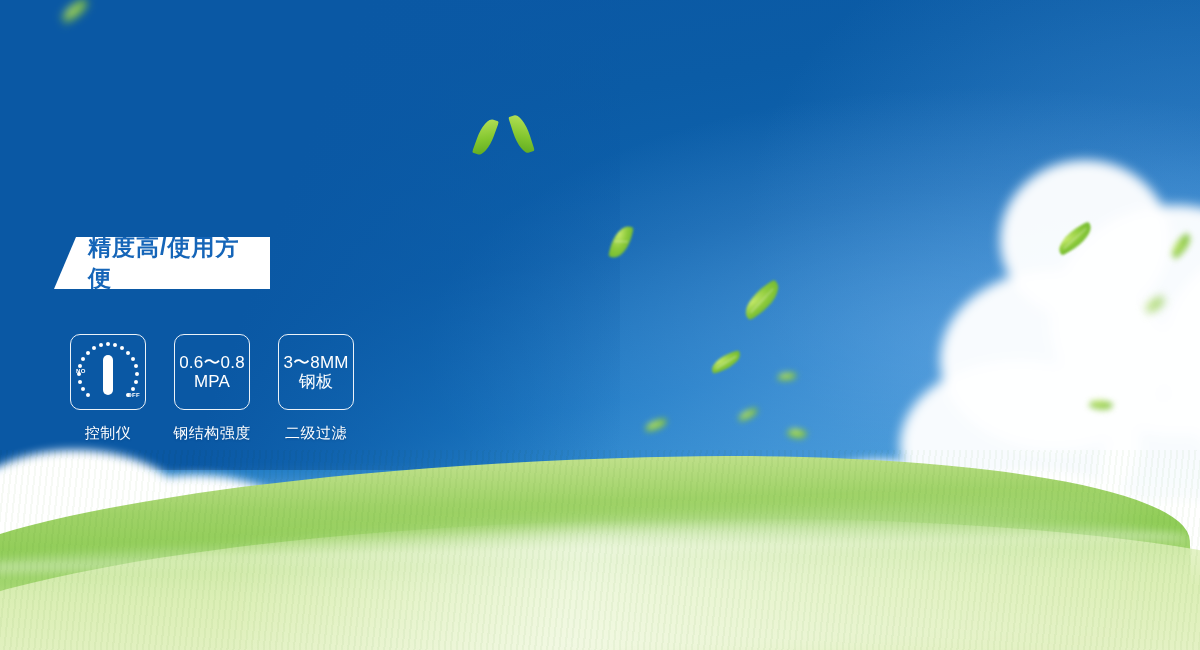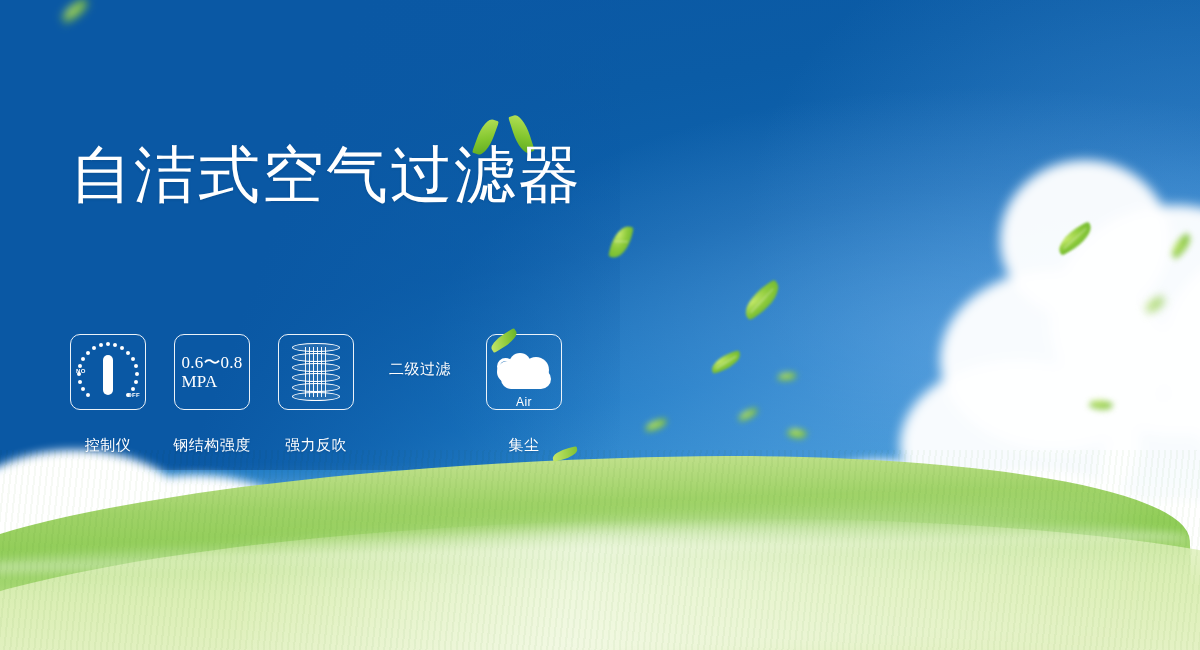--- a/index.html
+++ b/index.html
@@ -155,29 +155,29 @@
   .feature{ width:76px; display:flex; flex-direction:column; align-items:center; }
   .feature.wide{ width:76px; }
   .icon-box{
     width:76px; height:76px;
     border:1px solid rgba(255,255,255,.92);
     border-radius:10px;
     display:flex; align-items:center; justify-content:center;
     position:relative; overflow:visible;
   }
   .icon-label{
-    margin-top:26px;
+    margin-top:14px;
     color:#ffffff; font-size:15px; letter-spacing:.5px;
     white-space:nowrap; font-weight:400;
     text-shadow:0 1px 2px rgba(0,40,90,.25);
   }
   .icon-text{
-    color:#ffffff; text-align:left; line-height:1.12;
+    color:#ffffff; text-align:center; line-height:1.12;
     font-size:17px; letter-spacing:.2px;
-    font-family:Liberation Serif, serif;
+    font-family:Liberation Sans, sans-serif;
   }
   .icon-text .l2{ display:block; font-size:17px; }
 
   
   .gauge{ position:relative; width:62px; height:60px; }
   .gauge .dot{ position:absolute; width:4px; height:4px; border-radius:50%; background:#fff; }
   .gauge .needle{
     position:absolute; left:50%; top:13px; margin-left:-5px;
     width:10px; height:40px; background:#fff; border-radius:5px;
   }
@@ -275,23 +275,23 @@
   <div class="leaf blur2" style="left:788px; top:428px; width:18px; height:11px; transform:rotate(26deg);"></div>
   <div class="leaf blur2" style="left:645px; top:420px; width:22px; height:10px; transform:rotate(-10deg);"></div>
   <div class="leaf blur1" style="left:1055px;top:230px; width:40px; height:17px; transform:rotate(-30deg);"></div>
   <div class="leaf blur2" style="left:1168px;top:240px; width:26px; height:12px; transform:rotate(-42deg);"></div>
   <div class="leaf blur2" style="left:1090px;top:400px; width:22px; height:10px; transform:rotate(18deg);"></div>
   <div class="leaf blur3" style="left:1145px;top:300px; width:20px; height:9px;  transform:rotate(-24deg);"></div>
 
   <div class="title-leaf" style="left:478px; top:118px; width:15px; height:38px; transform:rotate(20deg);"></div>
   <div class="title-leaf" style="left:514px; top:114px; width:15px; height:40px; transform:rotate(-18deg) scaleX(-1);"></div>
 
-  <div class="title">自洁式空气过滤器</div>
 
   <div class="subtitle-bar">
+    <div class="sub-right">精度高/使用方便</div>
   </div>
 
   <div class="features">
 
     <div class="feature">
       <div class="icon-box">
         <div class="gauge">
           <div class="dot" style="left:29px; top:0px;"></div>
           <div class="dot" style="left:22px; top:1px;"></div>
           <div class="dot" style="left:36px; top:1px;"></div>
@@ -322,49 +322,26 @@
     <div class="feature">
       <div class="icon-box">
         <div class="icon-text">
           <span>0.6〜0.8</span>
           <span class="l2">MPA</span>
         </div>
       </div>
       <div class="icon-label">钢结构强度</div>
     </div>
 
-    <div class="feature">
+
+    <div class="feature wide">
       <div class="icon-box">
-        <div class="cart">
-          <div class="core"></div>
-          <div class="disc" style="top:0px;"></div>
-          <div class="disc" style="top:10px;"></div>
-          <div class="disc" style="top:20px;"></div>
-          <div class="disc" style="top:30px;"></div>
-          <div class="disc" style="top:40px;"></div>
-          <div class="disc" style="top:49px;"></div>
+        <div class="icon-text">
+          <span>3〜8MM</span>
+          <span class="l2">钢板</span>
         </div>
       </div>
-      <div class="icon-label">强力反吹</div>
-    </div>
-
-    <div class="feature wide">
       <div class="icon-label">二级过滤</div>
     </div>
 
-    <div class="feature" style="position:relative;">
-      <div class="icon-box">
-        <div class="cloudicon">
-          <div class="streak"></div>
-          <div class="cb" style="left:2px;  top:12px; width:22px; height:22px;"></div>
-          <div class="cb" style="left:14px; top:4px;  width:22px; height:22px;"></div>
-          <div class="cb" style="left:28px; top:8px;  width:26px; height:26px;"></div>
-          <div class="base"></div>
-          <div class="ring"></div>
-          <div class="air">Air</div>
-        </div>
-      </div>
-      <div class="leafdeco"></div>
-      <div class="icon-label">集尘</div>
-    </div>
 
   </div>
 </div>
 
 </body></html>

